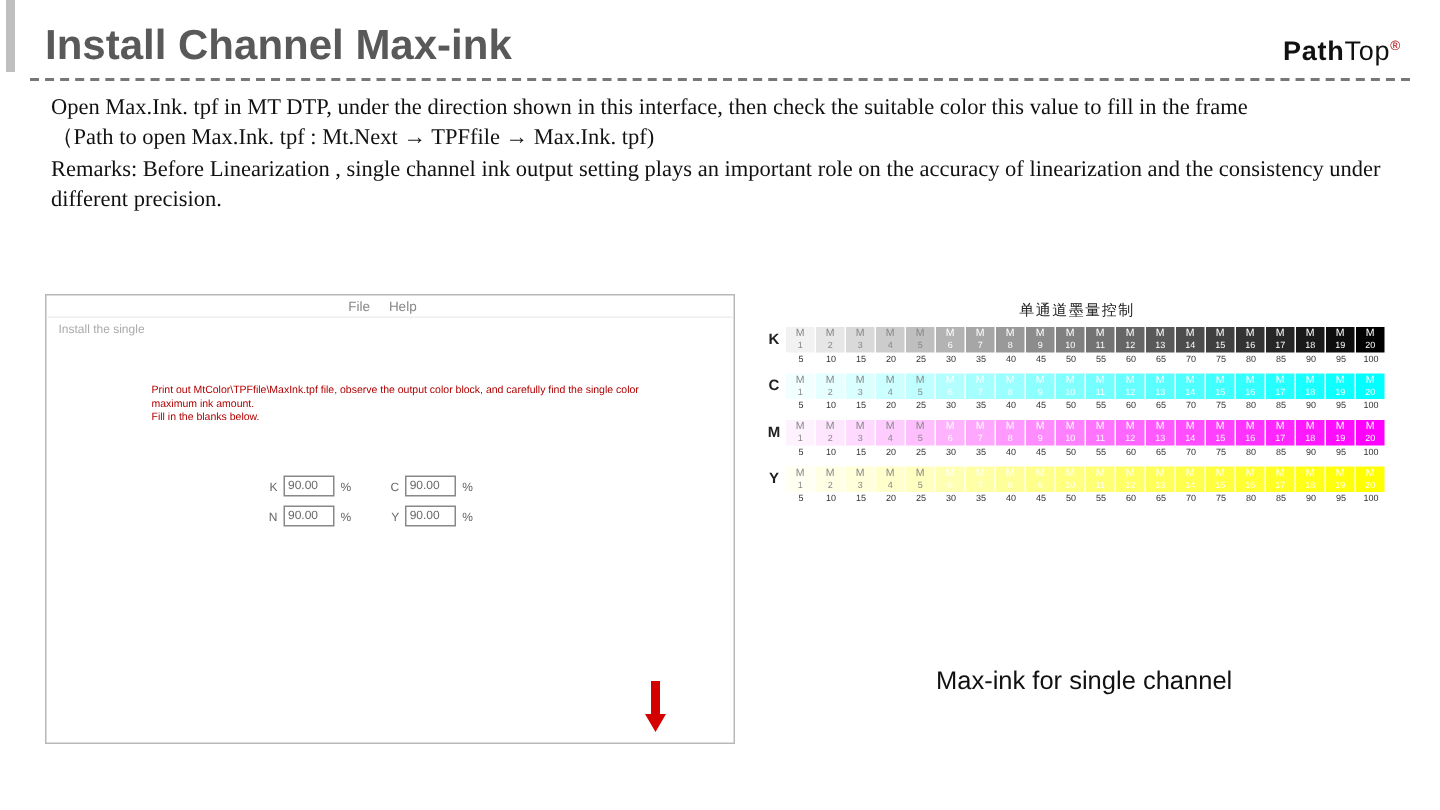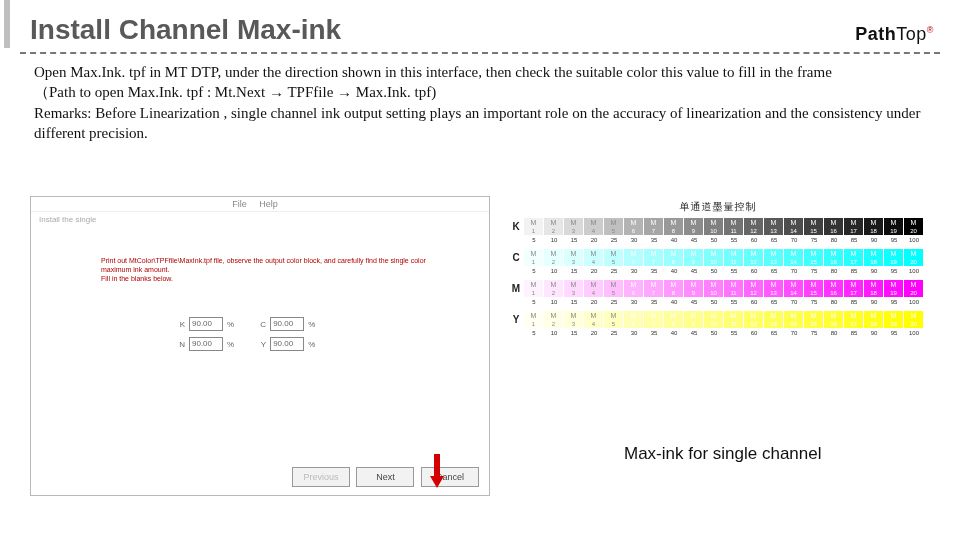--- a/index.html
+++ b/index.html
@@ -252,25 +252,20 @@
       <div class="ink-row">
         <span class="ink-lbl">N</span>
         <span class="ink-box">90.00</span>
         <span class="pct">%</span>
         <span class="ink-lbl">Y</span>
         <span class="ink-box">90.00</span>
         <span>%</span>
       </div>
     </div>
 
-    <div class="dialog-btns">
-      <span class="dbtn disabled">Previous</span>
-      <span class="dbtn">Next</span>
-      <span class="dbtn">Cancel</span>
-    </div>
   </div>
 
   <div class="arrow">
     <div class="arrow-stem"></div>
     <div class="arrow-head"></div>
   </div>
 
   <div class="chart">
     <div class="chart-title">单通道墨量控制</div>
     <div id="chart-rows">

